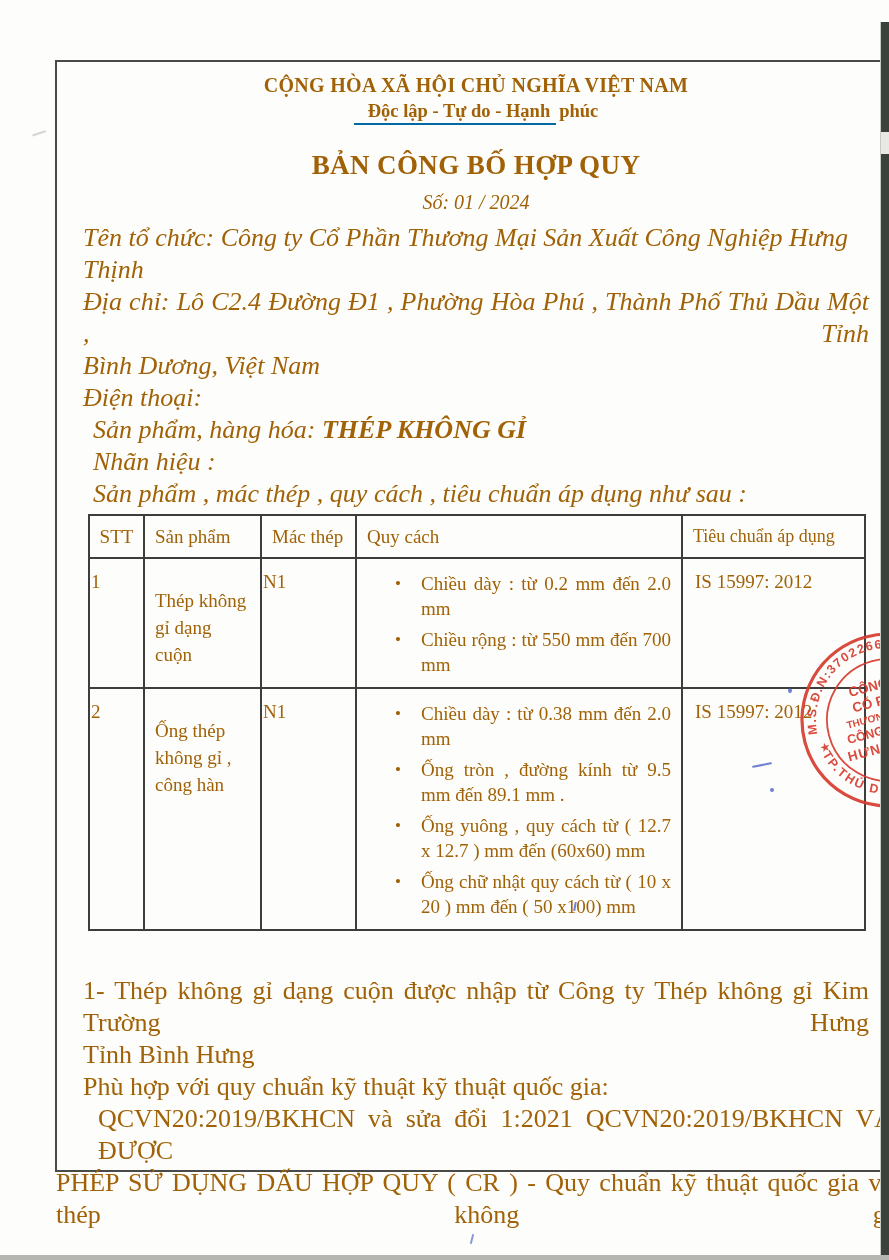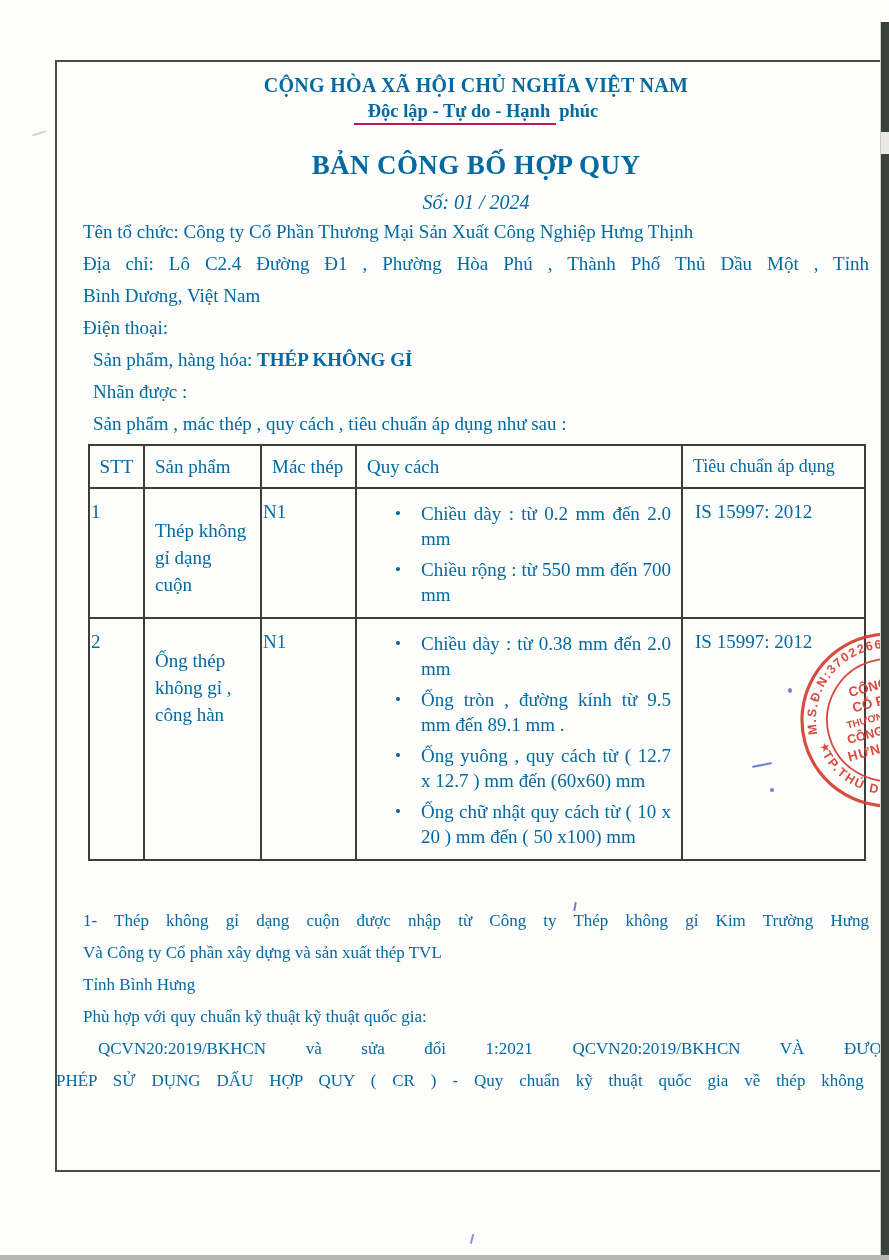--- a/index.html
+++ b/index.html
@@ -1,62 +1,62 @@
 <!DOCTYPE html>
 <html><head>
 <meta charset="utf-8">
 <style>
   html,body{margin:0;padding:0;background:#e9e9e7;}
   .page{
     position:relative;width:889px;height:1260px;margin:0 auto;
     background:#fdfdfb;overflow:hidden;
     font-family:"Liberation Serif","DejaVu Serif",serif;
-    color:#0369a1;
+    color:#a16207;
   }
   
   .scan-strip-right{position:absolute;right:0;top:22px;width:8px;height:1238px;background:#3b413b;border-left:1px solid #c9c9c5;z-index:30;}
   .scan-strip-right .notch{position:absolute;left:0;top:110px;width:8px;height:22px;background:#e8e8e5;}
   .scan-strip-bottom{position:absolute;left:0;bottom:0;width:889px;height:5px;background:#b5b5b2;z-index:31;}
   .smudge{position:absolute;left:34px;top:132px;width:14px;height:12px;border-top:2px solid #b9b9b4;transform:rotate(-18deg);opacity:.6;}
 
   
   .doc-frame{
     position:absolute;left:55px;top:60px;width:786px;height:1098px;
     border:2px solid #4a4a49;background:transparent;
     padding:10px 26px 0 26px;box-sizing:content-box;
   }
 
   .motto1{font-size:20px;line-height:26px;font-weight:bold;text-align:center;letter-spacing:.3px;}
   .motto2{font-size:18.5px;line-height:26px;font-weight:bold;text-align:center;}
-  .motto2 .u{border-bottom:2px solid #be185d;padding:0 6px 2px 14px;}
+  .motto2 .u{border-bottom:2px solid #0369a1;padding:0 6px 2px 14px;}
   .motto2 .tail{margin-left:3px;}
   .doc-title{font-size:27px;line-height:34px;font-weight:bold;text-align:center;margin:24px 0 0 0;letter-spacing:.4px;}
   .doc-number{font-size:20px;line-height:28px;text-align:center;margin-top:6px;font-style:italic;}
 
-  .info{font-size:19px;line-height:32px;}
+  .info{font-size:26px;line-height:32px;margin-top:6px;font-style:italic;}
   .indent{padding-left:10px;}
   .line{min-height:32px;}
   .line.stretch{text-align:justify;text-align-last:justify;}
 
   
   table.spec{border-collapse:collapse;table-layout:fixed;width:776px;margin-left:5px;margin-top:4px;font-size:19px;}
   table.spec td,table.spec th{border:2px solid #3d3d3c;vertical-align:top;font-weight:normal;text-align:left;box-sizing:border-box;}
   table.spec thead th{height:43px;vertical-align:middle;padding:0 0 0 10px;font-size:19px;white-space:nowrap;overflow:hidden;}
   table.spec thead th.c-stt{text-align:center;padding-left:0;border-radius:17px;}
   table.spec thead th.c-std{font-size:18px;}
   td.cell-stt{text-align:center;padding-top:12px;}
   td.cell-sp{padding:28px 10px 6px 10px;line-height:27px;text-align:justify;}
   td.cell-mt{text-align:center;padding-top:12px;}
   td.cell-qc{padding:12px 10px 4px 12px;}
   td.cell-tc{padding:12px 6px 12px 12px;}
   .bullet{display:flex;margin-bottom:6px;}
   .bullet .dot{flex:none;width:26px;padding-left:26px;font-size:17px;line-height:25px;}
   .bullet .btxt{flex:1;line-height:25px;text-align:justify;}
 
-  .notes{font-size:17px;line-height:32px;margin-top:44px;}
+  .notes{font-size:26px;line-height:32px;margin-top:44px;}
   .note2 .line + .line{padding-left:20px;}
   .prov-line,.conform-line{min-height:32px;}
   .reg{margin-left:-27px;margin-right:-24px;}
   .reg .line{text-align:justify;text-align-last:justify;}
   .reg .line:first-child{padding-left:42px;}
 
   
   .stamp{position:absolute;left:793px;top:628px;width:192px;height:192px;z-index:20;opacity:.92;}
   .stamp text{fill:#d63c2f;font-family:"Liberation Sans","DejaVu Sans",sans-serif;font-weight:bold;}
   .stamp .arc-top{font-size:12.5px;letter-spacing:1.5px;}
@@ -97,21 +97,21 @@
     <div class="info">
       <div class="line">Tên tổ chức: Công ty Cổ Phần Thương Mại Sản Xuất Công Nghiệp Hưng Thịnh</div>
       <div class="addr">
           <div class="line stretch">Địa chỉ: Lô C2.4 Đường Đ1 , Phường Hòa Phú , Thành Phố Thủ Dầu Một , Tỉnh</div>
           <div class="line">Bình Dương, Việt Nam</div>
         </div>
       <div class="line">Điện thoại:</div>
       <div class="line indent">
         <span>Sản phẩm, hàng hóa: </span><b>THÉP KHÔNG GỈ</b>
       </div>
-      <div class="line indent">Nhãn được :</div>
+      <div class="line indent">Nhãn hiệu :</div>
       <div class="line indent">Sản phẩm , mác thép , quy cách , tiêu chuẩn áp dụng như sau :</div>
     </div>
 
     <table class="spec">
       <colgroup>
         <col style="width:55px">
           <col style="width:117px">
           <col style="width:95px">
           <col style="width:326px">
           <col style="width:183px">
@@ -165,21 +165,20 @@
               </div>
             </td>
           <td class="cell-tc">IS 15997: 2012</td>
         </tr>
       </tbody>
     </table>
 
     <div class="notes">
       <div class="note1">
           <div class="line stretch">1-  Thép không gỉ dạng cuộn được nhập từ Công ty Thép không gỉ Kim Trường Hưng</div>
-          <div class="line">Và Công ty Cổ phần xây dựng và sản xuất thép TVL</div>
         </div>
       <div class="prov-line">Tỉnh Bình Hưng</div>
       <div class="conform-line">Phù hợp với quy chuẩn kỹ thuật kỹ thuật quốc gia:</div>
       <div class="reg">
           <div class="line stretch">QCVN20:2019/BKHCN và sửa đổi 1:2021 QCVN20:2019/BKHCN VÀ ĐƯỢC</div>
           <div class="line stretch">PHÉP SỬ DỤNG DẤU HỢP QUY ( CR ) -  Quy chuẩn kỹ thuật quốc gia về thép không gỉ</div>
         </div>
     </div>
 
   </div>

